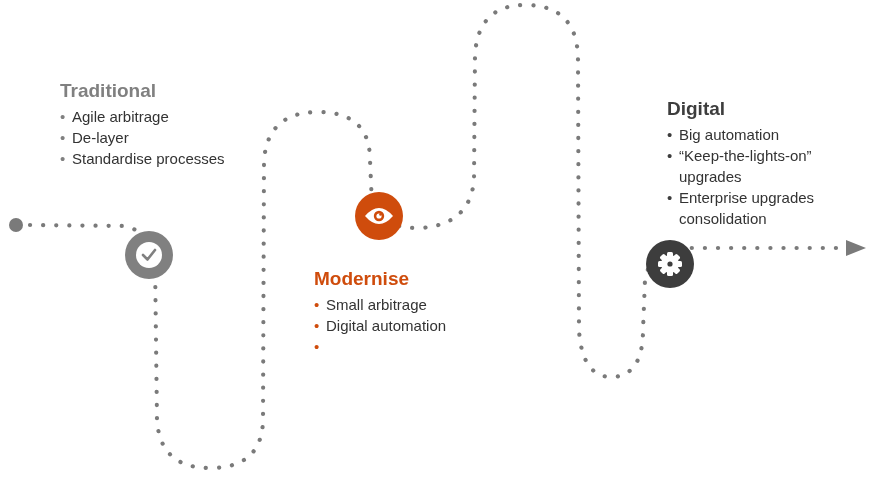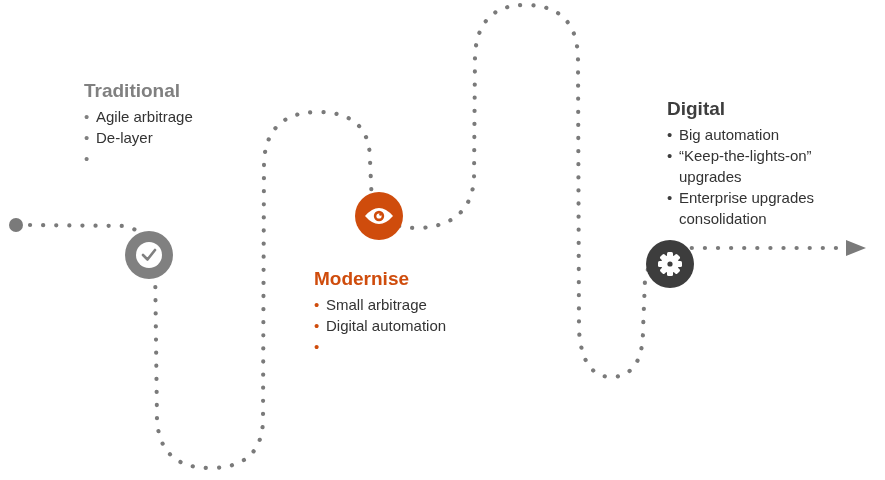--- a/index.html
+++ b/index.html
@@ -4,21 +4,21 @@
   <style>
     html, body { margin: 0; padding: 0; background: #ffffff; }
     body { width: 885px; height: 480px; position: relative; overflow: hidden;
            font-family: "Liberation Sans", sans-serif; }
     svg.path-layer { position: absolute; left: 0; top: 0; }
     .stage { position: absolute; }
     .stage-title { font-weight: bold; font-size: 19px; margin: 0 0 4px 0; }
     .stage ul { list-style: none; margin: 0; padding: 0; }
     .stage li { font-size: 15px; color: #333333; line-height: 21px; position: relative; padding-left: 12px; }
     .stage li .bullet { position: absolute; left: 0; top: 0; font-size: 15px; }
-    #stage-traditional { left: 84px; top: 80px; }
+    #stage-traditional { left: 60px; top: 80px; }
     #stage-traditional .stage-title { color: #808080; }
     #stage-traditional .bullet { color: #808080; }
     #stage-modernise { left: 314px; top: 268px; }
     #stage-modernise .stage-title { color: #cf4c0c; }
     #stage-modernise .bullet { color: #cf4c0c; }
     #stage-sustain { left: 667px; top: 98px; width: 200px; }
     #stage-sustain .stage-title { color: #3d3d3d; }
     #stage-sustain .bullet { color: #3d3d3d; }
   </style>
 </head>
@@ -67,21 +67,21 @@
     </g>
     <circle cx="670" cy="264" r="2.6" fill="#3d3d3d"></circle>
   </g>
 </svg>
 
 <div class="stage" id="stage-traditional">
   <div class="stage-title">Traditional</div>
   <ul>
     <li><span class="bullet">•</span><span>Agile arbitrage</span></li>
     <li><span class="bullet">•</span><span>De-layer</span></li>
-    <li><span class="bullet">•</span></li>
+    <li><span class="bullet">•</span><span>Standardise processes</span></li>
   </ul>
 </div>
 
 <div class="stage" id="stage-modernise">
   <div class="stage-title">Modernise</div>
   <ul>
     <li><span class="bullet">•</span><span>Small arbitrage</span></li>
     <li><span class="bullet">•</span><span>Digital automation</span></li>
     <li><span class="bullet">•</span></li>
   </ul>

